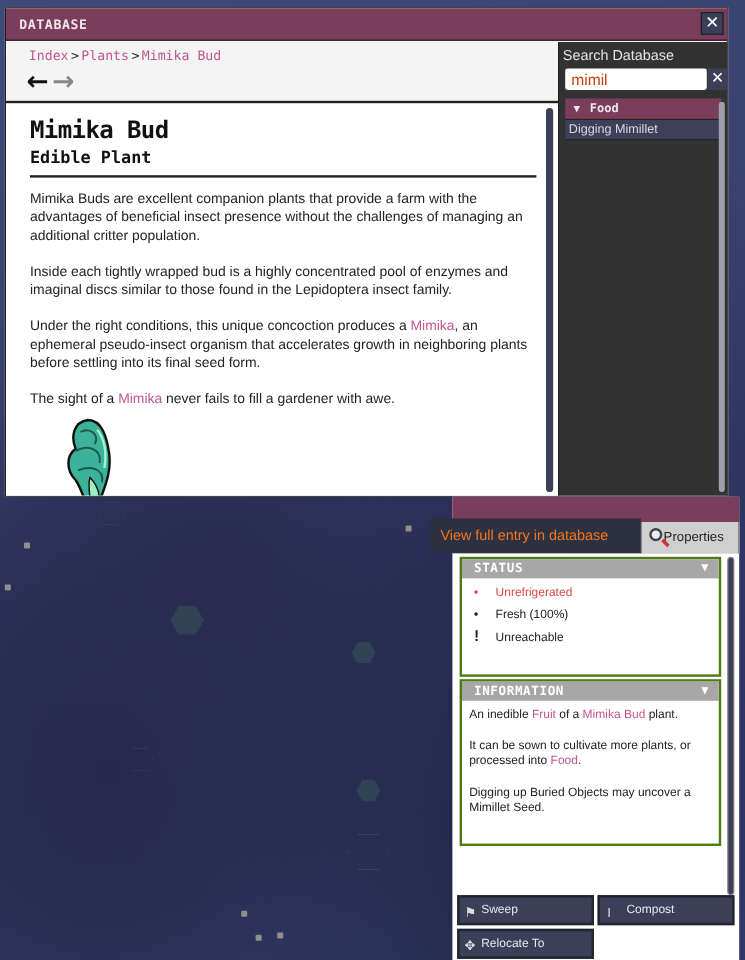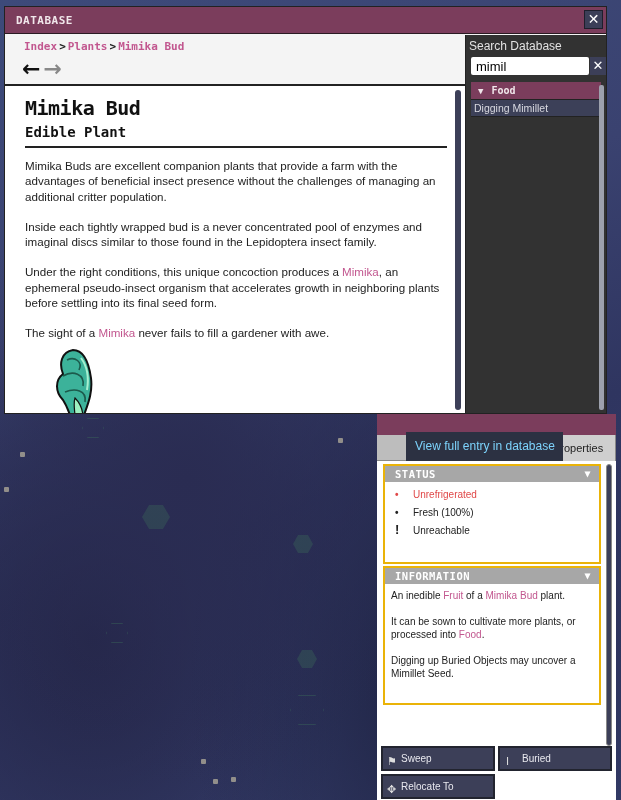--- a/index.html
+++ b/index.html
@@ -24,21 +24,21 @@
   .db-titlebar { height: 27px; background: #7b3d5c; display: flex; align-items: center;
     padding-left: 11px; border-bottom: 1px solid #2a1a22; }
   .db-title { color: #f0e6ea; font-family: "DejaVu Sans Mono", monospace; font-weight: bold;
     font-size: 11px; letter-spacing: 0.5px; }
   .close-btn { position: absolute; right: 3px; top: 3px; width: 19px; height: 19px;
     background: #3c3f58; color: #fff; border: 1px solid #1e1f2c; font-size: 14px;
     font-weight: bold; line-height: 17px; text-align: center; cursor: pointer; }
 
   .db-left { position: absolute; left: 0; top: 28px; width: 460px; bottom: 0; background: #f4f4f4; }
   .breadcrumb { position: absolute; left: 19px; top: 5px; font-family: "DejaVu Sans Mono", monospace;
-    font-weight: bold; font-size: 11px; color: #c2578f; }
+    font-weight: normal; font-size: 11px; color: #c2578f; }
   .breadcrumb .sep { color: #222; margin: 0 2px; }
   .nav-arrows { position: absolute; left: 17px; top: 22px; display: flex; gap: 3px; }
   .arrow { font-size: 22px; font-weight: bold; line-height: 24px; cursor: pointer; }
   .arrow.back { color: #111; }
   .arrow.fwd { color: #888; }
 
   .article { position: absolute; left: 0; top: 49px; right: 0; bottom: 0; background: #fff;
     border-top: 2px solid #222; overflow: hidden; }
   .article-title { position: absolute; left: 20px; top: 10px; font-family: "DejaVu Sans Mono", monospace;
     font-weight: bold; font-size: 20px; color: #111; letter-spacing: -0.5px; }
@@ -51,21 +51,21 @@
   .link { color: #c2578f; }
   .article-scroll { position: absolute; right: 4px; top: 4px; width: 6px; height: 320px; background: #3c3f58;
     border-radius: 3px; }
   .plant-img { position: absolute; left: 48px; top: 262px; width: 44px; height: 70px; }
 
   .db-right { position: absolute; left: 460px; top: 28px; right: 0; bottom: 0; background: #323232;
     border-left: 1px solid #222; }
   .search-label { position: absolute; left: 3px; top: 4px; color: #e2e2e2; font-size: 12px;
     font-family: "Liberation Sans", sans-serif; }
   .search-input { position: absolute; left: 5px; top: 22px; width: 118px; height: 18px; background: #fff;
-    border: none; border-radius: 2px; font-size: 13px; padding-left: 5px; color: #000000;
+    border: none; border-radius: 2px; font-size: 13px; padding-left: 5px; color: #c2410c;
     font-family: "Liberation Sans", sans-serif; }
   .search-clear { position: absolute; left: 124px; top: 22px; width: 16px; height: 18px; background: #3c3f58;
     color: #fff; font-weight: bold; font-size: 13px; text-align: center; line-height: 18px; cursor: pointer; }
   .results { position: absolute; left: 5px; top: 47px; width: 130px; }
   .cat-head { height: 18px; background: #7b3d5c; color: #f0e6ea; font-family: "DejaVu Sans Mono", monospace;
     font-weight: bold; font-size: 10px; line-height: 18px; padding-left: 7px; border-bottom: 1px solid #222; }
   .cat-head .tri { margin-right: 8px; font-size: 9px; }
   .result { height: 17px; background: #3c4058; color: #d8d8e0; font-family: "Liberation Sans", sans-serif;
     font-size: 10.5px; line-height: 17px; padding-left: 3px; border-bottom: 1px solid #222; cursor: pointer; }
   .results-scroll { position: absolute; right: 2px; top: 50px; width: 5px; height: 325px; background: #9da1ad;
@@ -75,25 +75,25 @@
   .details { position: absolute; left: 377px; top: 414px; width: 239px; height: 386px; background: #fff; }
   .details-head { position: absolute; left: 0; top: 0; right: 0; height: 21px; background: #7b3d5c; }
   .tabs { position: absolute; left: 0; top: 21px; right: 0; height: 26px; background: #bdbdbd; border-bottom: 1px solid #888; }
   .tab { position: absolute; top: 0; height: 26px; font-family: "Liberation Sans", sans-serif; font-size: 11px;
     line-height: 26px; color: #222; border-right: 1px solid #888; cursor: pointer; }
   .tab-props { left: 157px; width: 82px; padding-left: 18px; background: #cfcfcf; border-left: 1px solid #888; }
   .mag { position: absolute; left: 6px; top: 5px; width: 11px; height: 11px; border: 2px solid #444; border-radius: 50%; background: #e8f0ff; }
   .mag::after { content: ""; position: absolute; left: 8px; top: 9px; width: 7px; height: 3px; background: #c33; transform: rotate(45deg); }
   .tab-cmds { left: 98px; width: 59px; padding-left: 34px; background: #c4c4c4; }
 
-  .tooltip { position: absolute; left: 358px; top: 432px; width: 157px; height: 29px; background: #2c3142;
-    color: #7dd3fc; font-family: "Liberation Sans", sans-serif; font-size: 12px; line-height: 29px; padding-left: 9px;
-    z-index: 5; margin-left: 48px; }
-
-  .section { position: absolute; left: 6px; width: 218px; border: 2px solid #eab308; background: #fff; }
+  .tooltip { position: absolute; left: 358px; top: 432px; width: 176px; height: 29px; background: #2c3142;
+    color: #f97316; font-family: "Liberation Sans", sans-serif; font-size: 12px; line-height: 29px; padding-left: 9px;
+    z-index: 5; }
+
+  .section { position: absolute; left: 6px; width: 218px; border: 2px solid #4d7c0f; background: #fff; }
   .section-head { height: 16px; background: #a7a7a7; color: #fff; font-family: "DejaVu Sans Mono", monospace;
     font-weight: bold; font-size: 10.5px; line-height: 16px; padding-left: 10px; letter-spacing: 0.5px; position: relative; }
   .section-head .caret { position: absolute; right: 8px; top: 0; font-size: 10px; cursor: pointer; }
   .status-list { padding: 4px 0 2px 10px; }
   .status-item { font-family: "Liberation Sans", sans-serif; font-size: 10px; height: 17.5px; line-height: 17.5px; color: #222; }
   .status-item .b { display: inline-block; width: 18px; font-weight: bold; }
   .status-item.warn { color: #e04848; }
   .info-body { padding: 5px 6px 23px 6px; font-family: "Liberation Sans", sans-serif; font-size: 10px; line-height: 13px; color: #222; }
   .info-body p { margin-bottom: 13px; }
   .info-body p:last-child { margin-bottom: 0; }
@@ -135,21 +135,21 @@
       <span class="arrow back">←</span>
       <span class="arrow fwd">→</span>
     </div>
 
     <div class="article">
       <div class="article-title">Mimika Bud</div>
       <div class="article-sub">Edible Plant</div>
       <div class="article-rule"></div>
       <div class="article-body">
         <p>Mimika Buds are excellent companion plants that provide a farm with the advantages of beneficial insect presence without the challenges of managing an additional critter population.</p>
-        <p>Inside each tightly wrapped bud is a never concentrated pool of enzymes and imaginal discs similar to those found in the Lepidoptera insect family.</p>
+        <p>Inside each tightly wrapped bud is a highly concentrated pool of enzymes and imaginal discs similar to those found in the Lepidoptera insect family.</p>
         <p><span>Under the right conditions, this unique concoction produces a </span><span class="link">Mimika</span><span>, an ephemeral pseudo-insect organism that accelerates growth in neighboring plants before settling into its final seed form.</span></p>
         <p><span>The sight of a </span><span class="link">Mimika</span><span> never fails to fill a gardener with awe.</span></p>
       </div>
       <svg class="plant-img" viewBox="0 0 44 70">
         <path d="M20 2 C8 4 6 16 10 26 C2 32 2 44 10 52 C14 58 16 64 18 70 L30 70 C34 58 40 46 38 30 C36 16 32 2 20 2 Z" fill="#3cb29a" stroke="#111" stroke-width="2"></path>
         <path d="M14 12 C22 8 30 14 26 22 M10 28 C20 22 32 26 30 38 M12 44 C22 40 34 42 32 54" fill="none" stroke="#1c5a4c" stroke-width="1.6"></path>
         <path d="M22 50 C28 56 30 62 30 70 L22 70 C22 62 20 56 22 50 Z" fill="#9ef0c0" stroke="#111" stroke-width="1.2"></path>
         <path d="M28 10 C34 18 36 30 34 42" fill="none" stroke="#a8f0d0" stroke-width="2"></path>
       </svg>
       <div class="article-scroll"></div>
@@ -201,20 +201,20 @@
       <p>Digging up Buried Objects may uncover a Mimillet Seed.</p>
     </div>
   </div>
 
   <div class="details-scroll"></div>
 
   <div class="action-btn" style="left:4px;top:332px;width:114px;">
     <span class="ic">⚑</span><span>Sweep</span>
   </div>
   <div class="action-btn" style="left:121px;top:332px;width:114px;">
-    <span class="ic" style="left:6px;">Ι</span><span style="margin-left:4px;">Buried</span>
+    <span class="ic" style="left:6px;">Ι</span><span style="margin-left:4px;">Compost</span>
   </div>
   <div class="action-btn" style="left:4px;top:360px;width:114px;">
     <span class="ic">✥</span><span>Relocate To</span>
   </div>
 </div>
 
 <div class="tooltip">View full entry in database</div>
 
 </body></html>

